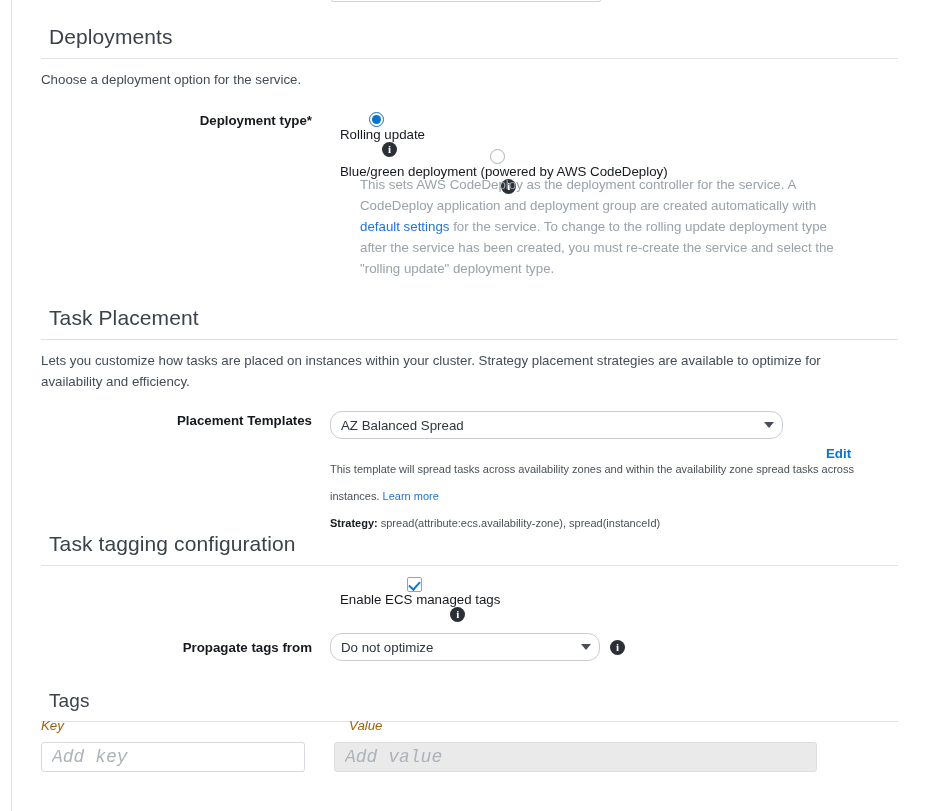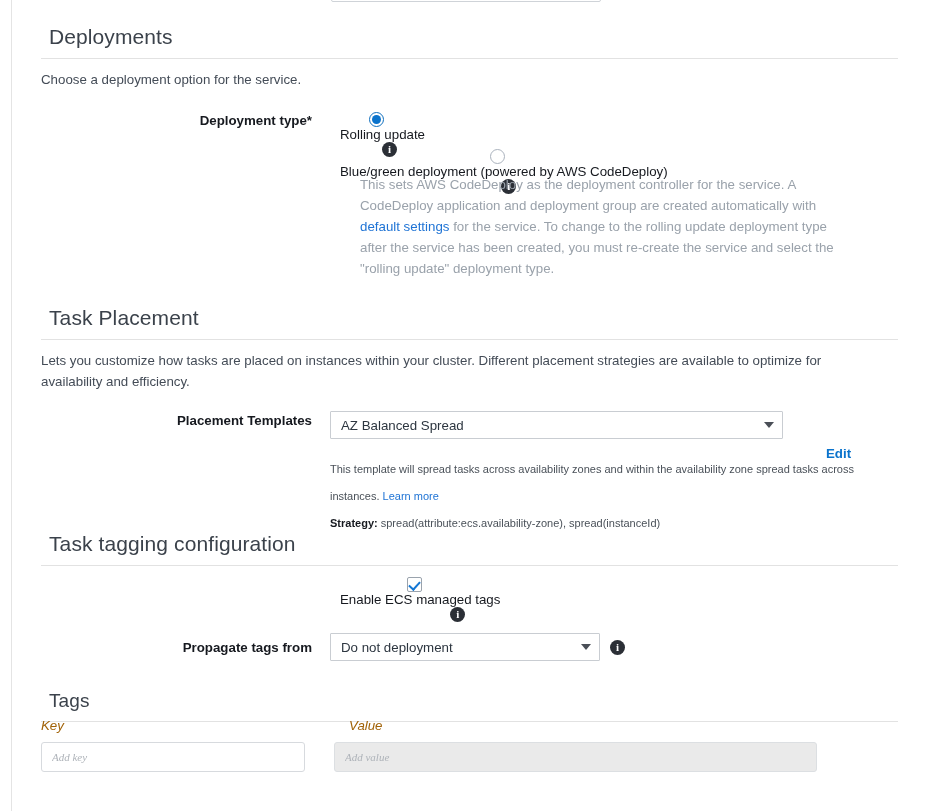--- a/index.html
+++ b/index.html
@@ -139,21 +139,21 @@
     line-height: 21px;
     width: 480px;
   }
   .muted-block a { color: #2074d5; text-decoration: none; }
 
   
   .select {
     position: absolute;
     height: 28px;
     border: 1px solid #c9cdd2;
-    border-radius: 1px;
+    border-radius: 12px;
     background: #ffffff;
     display: flex;
     align-items: center;
     padding: 0 8px 0 10px;
     font-size: 13.3px;
     color: #2d3640;
   }
   .select .val { flex: 1 1 auto; white-space: nowrap; overflow: hidden; }
   .caret {
     width: 0; height: 0;
@@ -192,22 +192,22 @@
     font-style: italic;
     color: #a16207;
     white-space: nowrap;
   }
   .tag-input {
     position: absolute;
     height: 30px;
     border: 1px solid #d7dade;
     border-radius: 3px;
     background: #ffffff;
-    font-family: Liberation Serif, serif;
-    font-size: 11px;
+    font-family: Liberation Mono, monospace;
+    font-size: 18px;
     font-style: italic;
     color: #8a9098;
     padding: 0 10px;
     outline: none;
   }
   .tag-input::placeholder { color: #aeb3b9; font-style: italic; opacity: 1; }
   .tag-input.disabled {
     background: #eaeaea;
     border-color: #dcdfe2;
   }
@@ -241,21 +241,21 @@
     <span class="info-icon" style="margin-left:22px;">i</span>
   </div>
 
   <div class="muted-block" style="left:360px; top:174px;">
     <span>This sets AWS CodeDeploy as the deployment controller for the service. A CodeDeploy application and deployment group are created automatically with </span><a href="#">default settings</a><span> for the service. To change to the rolling update deployment type after the service has been created, you must re-create the service and select the "rolling update" deployment type.</span>
   </div>
 
   <div class="section" style="top:297px;">
     <h2 class="section-title">Task Placement</h2>
     <div class="section-rule"></div>
-    <div class="section-desc" style="width:836px;">Lets you customize how tasks are placed on instances within your cluster. Different placement strategies are available to optimize for availability and efficiency.</div>
+    <div class="section-desc" style="width:836px;">Lets you customize how tasks are placed on instances within your cluster. Strategy placement strategies are available to optimize for availability and efficiency.</div>
   </div>
 
   <div class="form-label" style="left:41px; top:413px; width:271px;">Placement Templates</div>
 
   <div class="select" style="left:330px; top:411px; width:453px;">
     <span class="val">AZ Balanced Spread</span>
     <span class="caret"></span>
   </div>
 
   <a class="link-btn" style="left:826px; top:418px;margin-top:28px;" href="#">Edit</a>
@@ -275,21 +275,21 @@
 
   <div class="radio-row" style="left:328px; top:577px;">
     <span class="check checked"></span>
     <span class="radio-label">Enable ECS managed tags</span>
     <span class="info-icon" style="margin-left:87px;">i</span>
   </div>
 
   <div class="form-label" style="left:41px; top:640px; width:271px;">Propagate tags from</div>
 
   <div class="select" style="left:330px; top:633px; width:270px;">
-    <span class="val">Do not deployment</span>
+    <span class="val">Do not optimize</span>
     <span class="caret"></span>
   </div>
   <span class="info-icon" style="position:absolute; left:610px; top:640px;">i</span>
 
   <div class="section" style="top:681px;">
     <h2 class="section-title" style="font-size:19px; line-height:24px;">Tags</h2>
     <div class="section-rule"></div>
   </div>
 
   <div class="tag-col-label" style="left:41px; top:718px;">Key</div>

